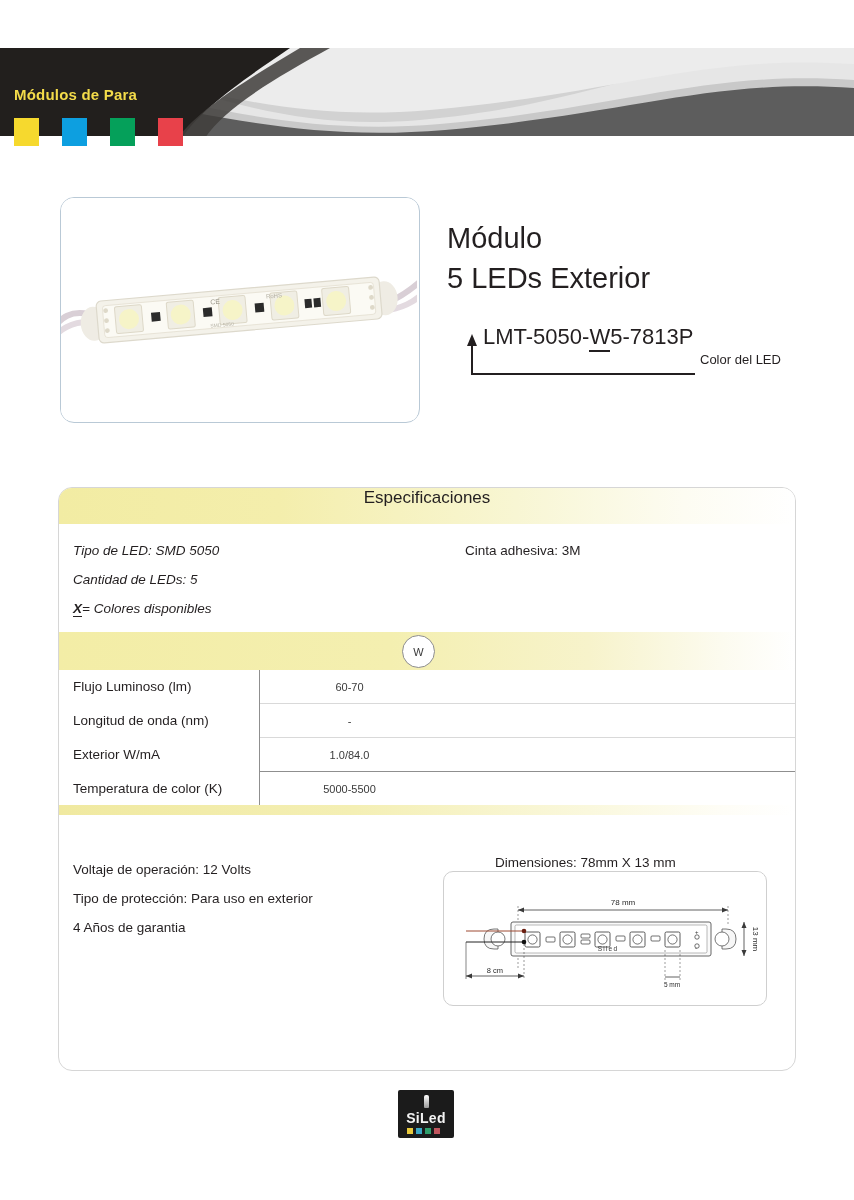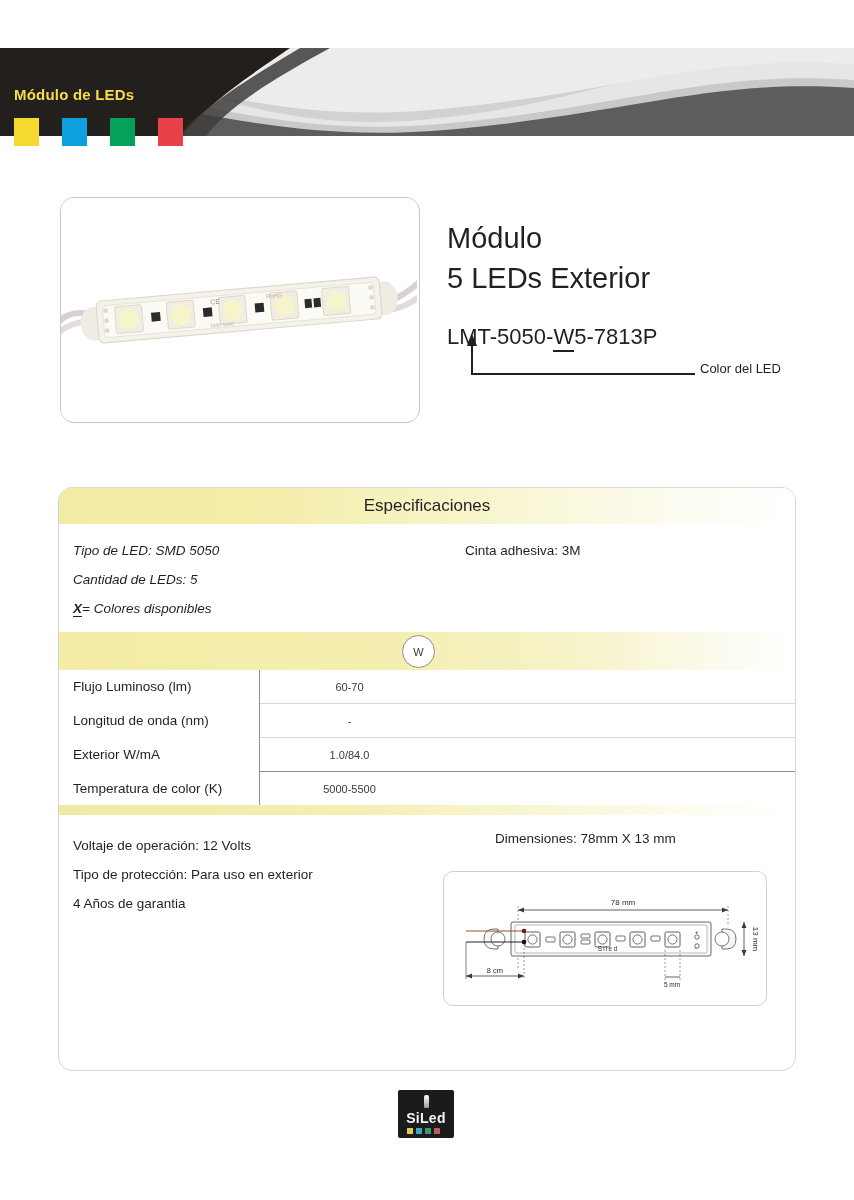--- a/index.html
+++ b/index.html
@@ -26,36 +26,36 @@
   
   .photo-frame{
     position:absolute;left:60px;top:197px;width:358px;height:224px;
     border:1px solid #b9c9d6;border-radius:14px;background:#fff;overflow:hidden;
   }
   .photo-frame svg{display:block;}
 
   
   .title-block{position:absolute;left:447px;top:218px;width:400px;}
   .prod-title{font-size:29px;line-height:40px;color:#231f20;font-weight:400;}
-  .prod-code{font-size:22px;margin-top:26px;color:#231f20;white-space:nowrap;}
+  .prod-code{font-size:22px;margin-top:26px;color:#231f20;white-space:nowrap;margin-left:36px;}
   .prod-code .u{border-bottom:2.5px solid #231f20;padding-bottom:1px;}
   .callout{position:absolute;left:0;top:112px;width:400px;height:50px;}
   .callout-label{
-    position:absolute;left:253px;top:31px;font-size:13px;color:#231f20;white-space:nowrap;
+    position:absolute;left:253px;top:22px;font-size:13px;color:#231f20;white-space:nowrap;
   }
 
   
   .spec-card{
     position:absolute;left:58px;top:487px;width:736px;height:582px;
     border:1px solid #d6d6d6;border-radius:14px;background:#fff;overflow:hidden;
   }
   .spec-header{
     height:36px;
     background:linear-gradient(to right,#f2ecA3 0%,#f4eeac 30%,#f8f6d3 62%,#fdfcf2 85%,#ffffff 100%);
-    display:flex;align-items:center;justify-content:center;
+    display:flex;align-items:flex-start;justify-content:center;
   }
   .spec-header-text{font-size:17px;color:#231f20;}
 
   .spec-lists{position:relative;height:108px;}
   .spec-col{position:absolute;font-size:13.5px;line-height:29px;}
   .spec-col.left{left:14px;top:12px;font-style:italic;}
   .spec-col.right{left:406px;top:12px;}
   .spec-col .b-u{font-weight:bold;border-bottom:1.5px solid #231f20;}
 
   
@@ -85,21 +85,21 @@
   .data-table tr.thick td.value{border-bottom:1.6px solid #8f8f8f;}
   .data-table tr:last-child td.value{border-bottom:none;}
   .value-inner{display:block;padding-right:356px;}
 
   .band-bottom{
     height:10px;
     background:linear-gradient(to right,#f0e9a0 0%,#f4efb4 40%,#faf8dd 72%,#fefdf6 90%,#ffffff 100%);
   }
 
   
-  .lower{position:relative;height:auto;padding-top:32px;}
+  .lower{position:relative;height:auto;padding-top:32px;margin-top:24px;}
   .lower-left{position:absolute;left:14px;top:16px;font-size:13.5px;line-height:29px;}
   .dim-label{position:absolute;left:436px;top:16px;font-size:13.5px;}
 
   .tech-frame{
     position:absolute;left:384px;top:383px;width:310px;height:133px;
     border:1px solid #cfcfcf;border-radius:10px;background:#fff;overflow:hidden;padding-left:12px;
   }
   .tech-frame svg{display:block;}
 
   
@@ -126,21 +126,21 @@
   <svg width="854" height="90" viewBox="0 0 854 90">
     <rect x="0" y="0" width="854" height="90" fill="#e6e6e6"></rect>
     <path d="M0,4 C150,4 230,88 420,72 C600,57 680,-4 854,6 L854,0 L0,0 Z" fill="#d2d2d2"></path>
     <path d="M0,14 C160,14 240,78 430,62 C615,46 700,6 854,16 L854,0 L0,0 Z" fill="#ececec"></path>
     <path d="M0,30 C150,30 250,92 440,76 C625,60 705,22 854,32 L854,90 L0,90 Z" fill="#c9c9c9"></path>
     <path d="M0,40 C150,40 255,98 445,82 C630,66 712,30 854,40 L854,90 L0,90 Z" fill="#5d5d5d"></path>
     <path d="M0,0 L290,0 C240,34 200,62 182,90 L0,90 Z" fill="#221f1d"></path>
     <path d="M0,0 L330,0 C275,30 225,60 205,90 L178,90 C200,60 250,30 300,0 Z" fill="#3f3d3b" opacity="0.85"></path>
     <rect x="0" y="88" width="854" height="2" fill="#ffffff"></rect>
   </svg>
-  <div class="header-title">Módulo de LEDs</div>
+  <div class="header-title">Módulos de Para</div>
 </div>
 
 <div class="swatches">
   <span class="swatch" style="background:#f6d92e"></span>
   <span class="swatch" style="background:#0d9fe0"></span>
   <span class="swatch" style="background:#05a05a"></span>
   <span class="swatch" style="background:#e8414a"></span>
 </div>
 
 <div class="photo-frame">

